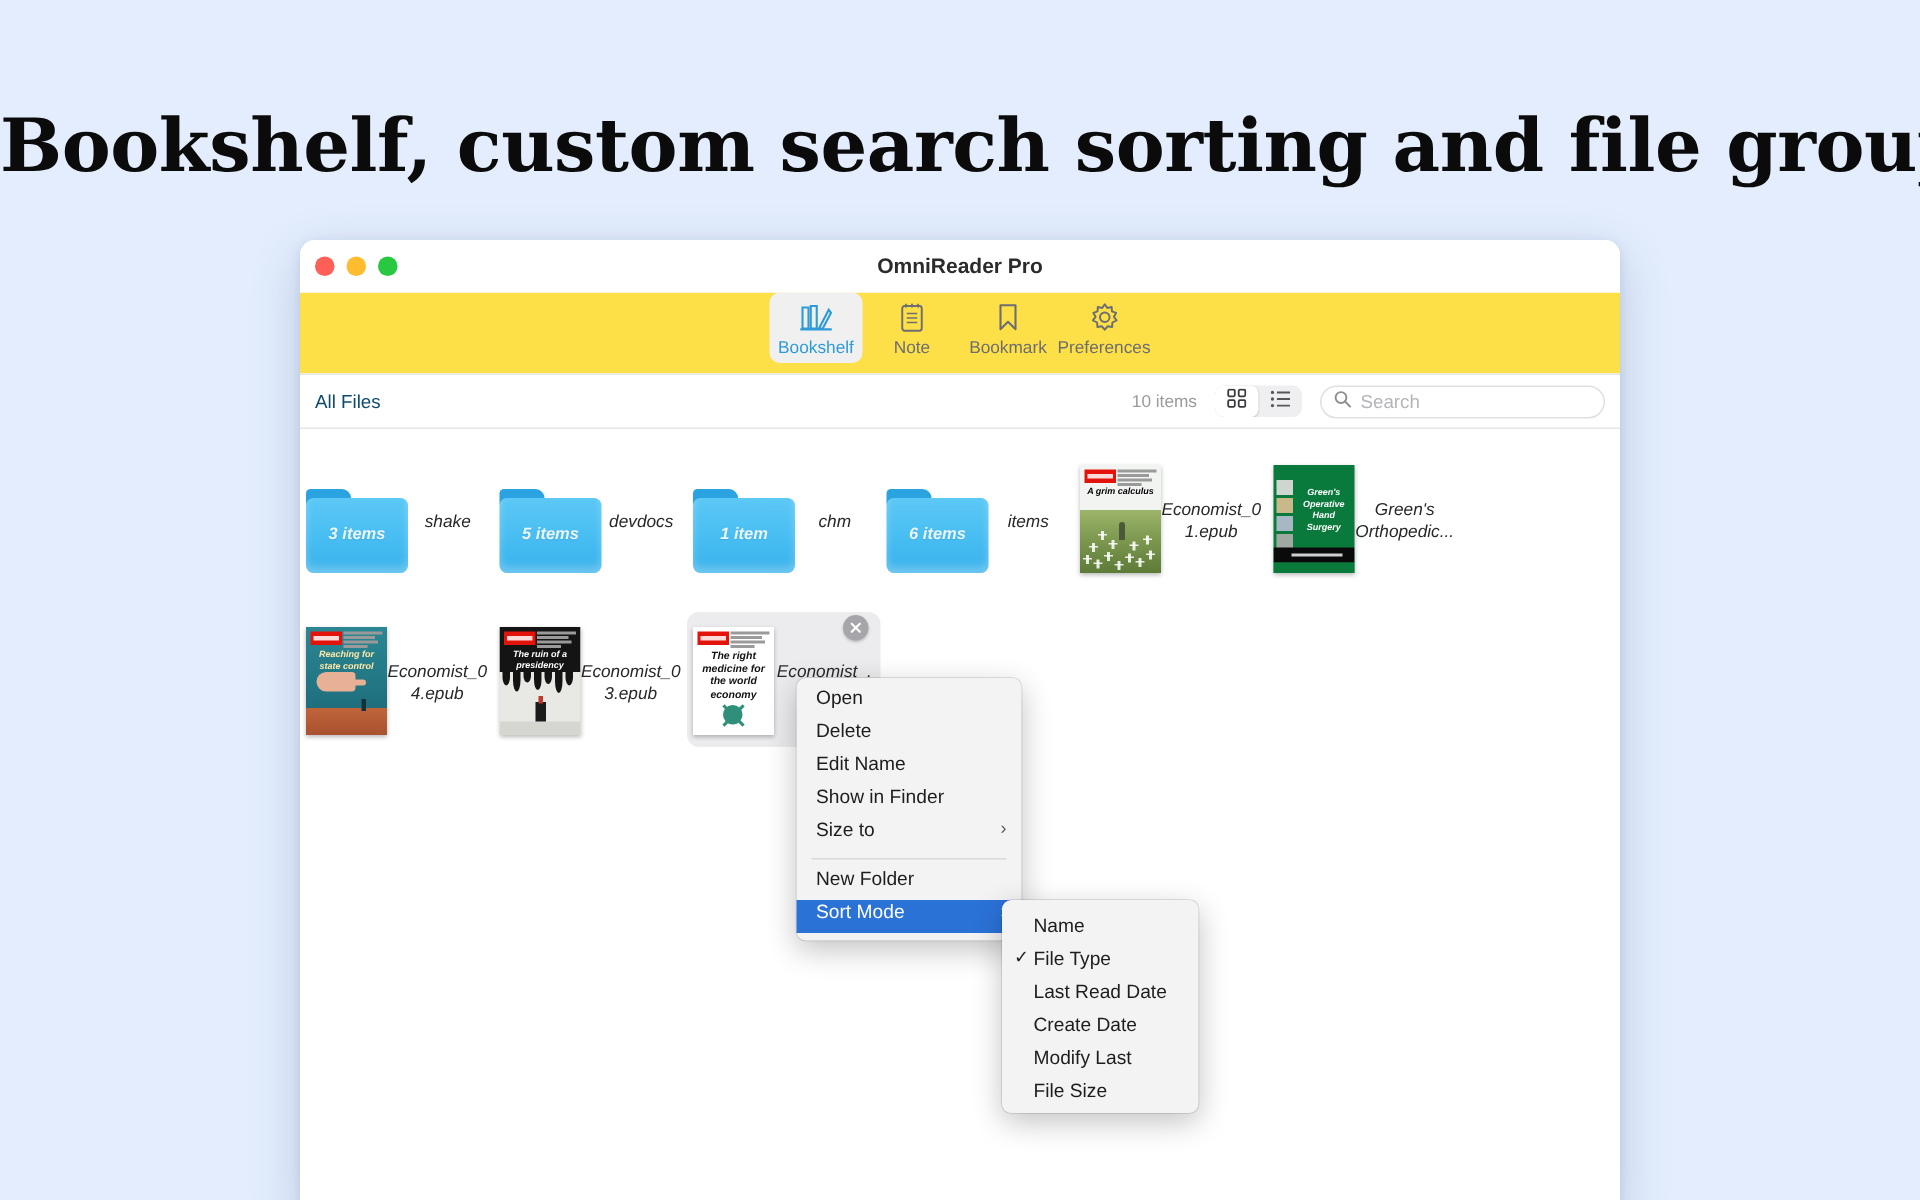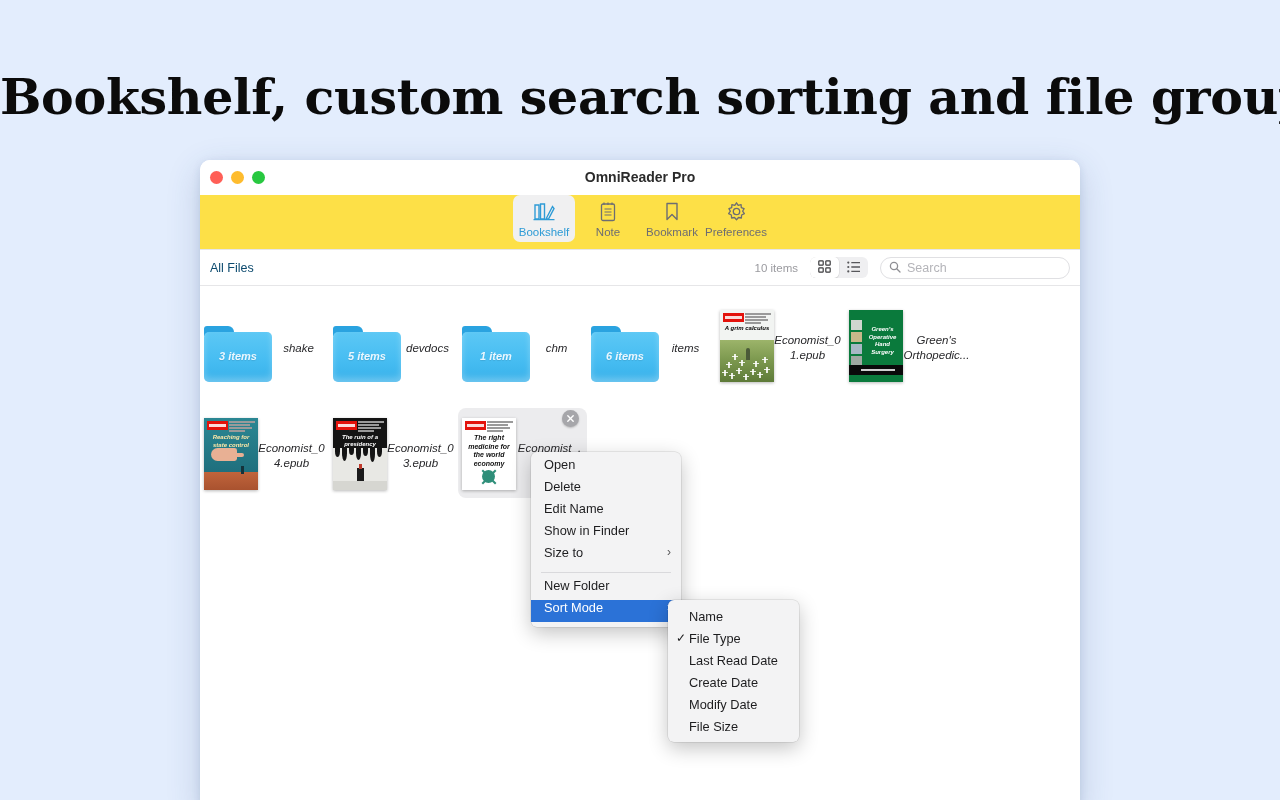--- a/index.html
+++ b/index.html
@@ -625,21 +625,21 @@
     <div class="sub-item">
       <span class="sub-check"></span>
       <span>Last Read Date</span>
     </div>
     <div class="sub-item">
       <span class="sub-check"></span>
       <span>Create Date</span>
     </div>
     <div class="sub-item">
       <span class="sub-check"></span>
-      <span>Modify Date</span>
+      <span>Modify Last</span>
     </div>
     <div class="sub-item">
       <span class="sub-check"></span>
       <span>File Size</span>
     </div>
   </div>
 
 </div>
 
 </body></html>

